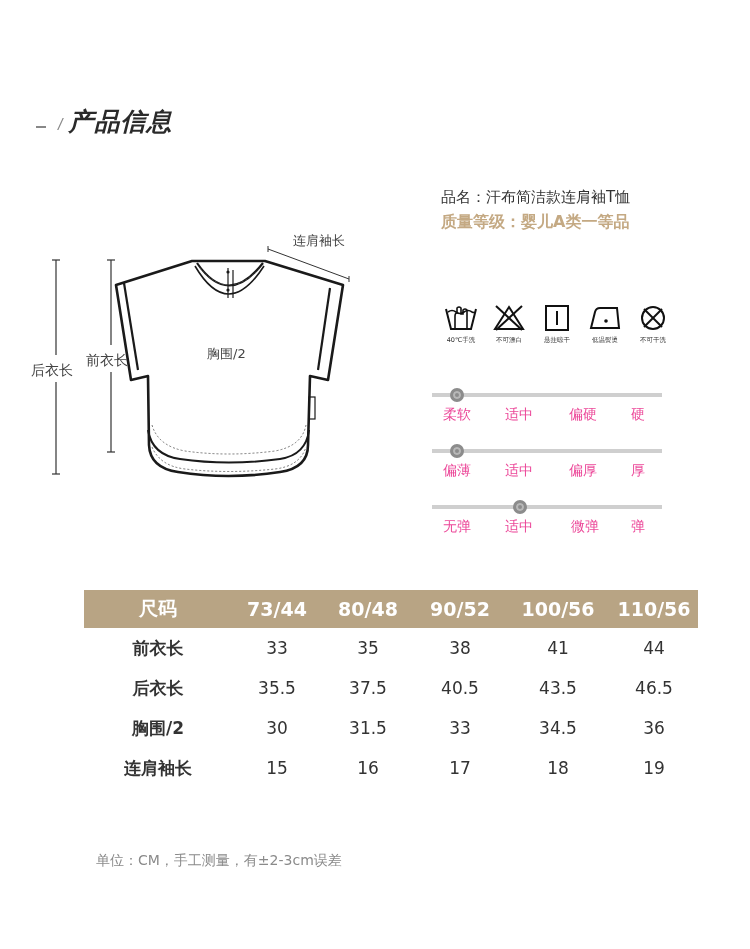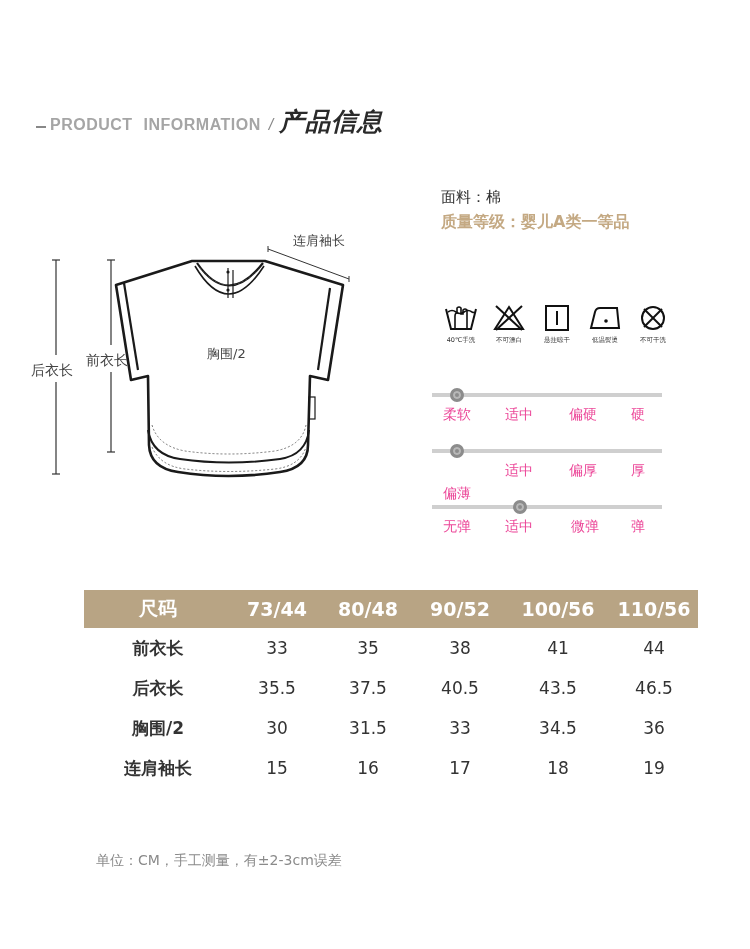--- a/index.html
+++ b/index.html
@@ -47,21 +47,20 @@
   .table .row .cell.rh { font-weight: bold; font-size: 17px; color: #333; }
   .table .row .cell.v { font-size: 17px; color: #333; }
 
   .note { position: absolute; left: 96px; top: 852px; font-size: 14px; color: #8a8a8a; white-space: nowrap; }
 </style>
 </head>
 <body>
 
 <div class="header">
   <span class="dash"></span>
-  <span class="en">PRODUCT  INFORMATION</span>
   <span class="slash">/</span>
   <span class="cn">产品信息</span>
 </div>
 
 <svg width="400" height="500" style="position:absolute;left:0;top:0;" viewBox="0 0 400 500">
 
   <g stroke="#333" stroke-width="1.2" fill="none">
     <line x1="56" y1="260" x2="56" y2="355"></line>
     <line x1="56" y1="382" x2="56" y2="474"></line>
     <line x1="52" y1="260" x2="60" y2="260"></line>
@@ -108,21 +107,21 @@
   <circle cx="228" cy="272" r="1.6" fill="#1a1a1a"></circle>
   <circle cx="228" cy="290" r="1.6" fill="#1a1a1a"></circle>
 </svg>
 
 <span class="lbl lbl-back">后衣长</span>
 <span class="lbl lbl-front">前衣长</span>
 <span class="lbl lbl-chest">胸围/2</span>
 <span class="lbl lbl-sleeve">连肩袖长</span>
 
 <div class="info">
-  <div class="row">面料：棉</div>
+  <div class="row">品名：汗布简洁款连肩袖T恤</div>
   <div class="grade">质量等级：婴儿A类一等品</div>
 </div>
 
 <div class="care">
   <div class="item">
     <svg width="34" height="28" viewBox="0 0 34 28">
       <path d="M2 5 L7 25 L27 25 L32 5" fill="none" stroke="#111" stroke-width="2"></path>
       <path d="M4 8 Q8 5 12 8 Q16 11 20 8 Q24 5 28 8 Q30 9 31 8" fill="none" stroke="#111" stroke-width="1.6"></path>
       <path d="M11 24 L11 12 Q11 9 13 9 L13 4 Q15 2 17 4 L17 10 L19 10 L19 6 Q21 4 23 6 L23 24" fill="none" stroke="#111" stroke-width="1.6"></path>
     </svg>
@@ -169,21 +168,21 @@
       <span style="left:11px;">柔软</span>
       <span style="left:73px;">适中</span>
       <span style="left:137px;">偏硬</span>
       <span style="left:199px;">硬</span>
     </div>
   </div>
   <div class="slider">
     <div class="track"></div>
     <div class="knob" style="left:18px;"></div>
     <div class="labels">
-      <span style="left:11px;margin-top:23px;">偏薄</span>
+      <span style="left:11px;">偏薄</span>
       <span style="left:73px;">适中</span>
       <span style="left:137px;">偏厚</span>
       <span style="left:199px;">厚</span>
     </div>
   </div>
   <div class="slider">
     <div class="track"></div>
     <div class="knob" style="left:81px;"></div>
     <div class="labels">
       <span style="left:11px;">无弹</span>

